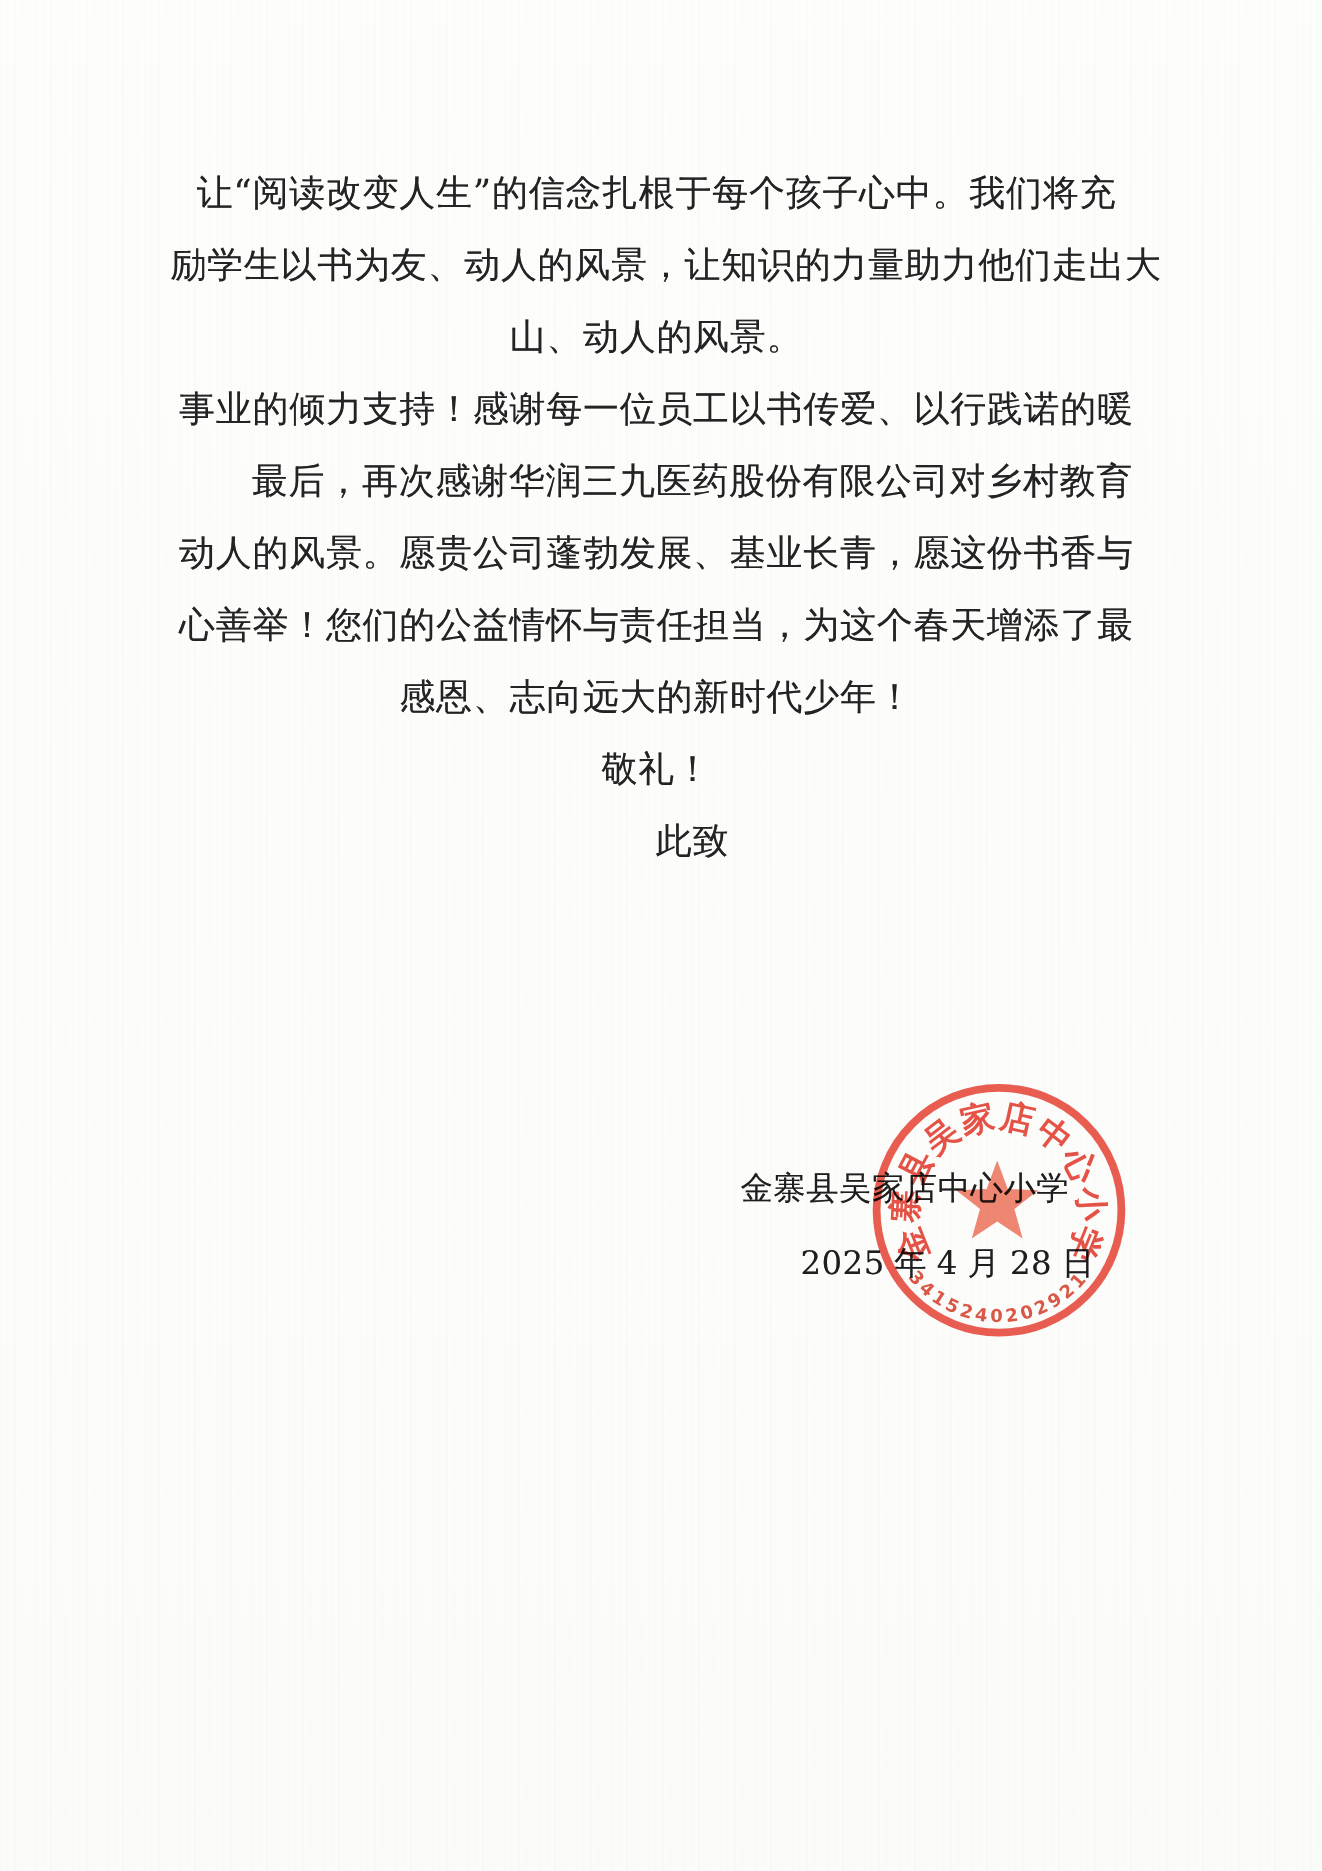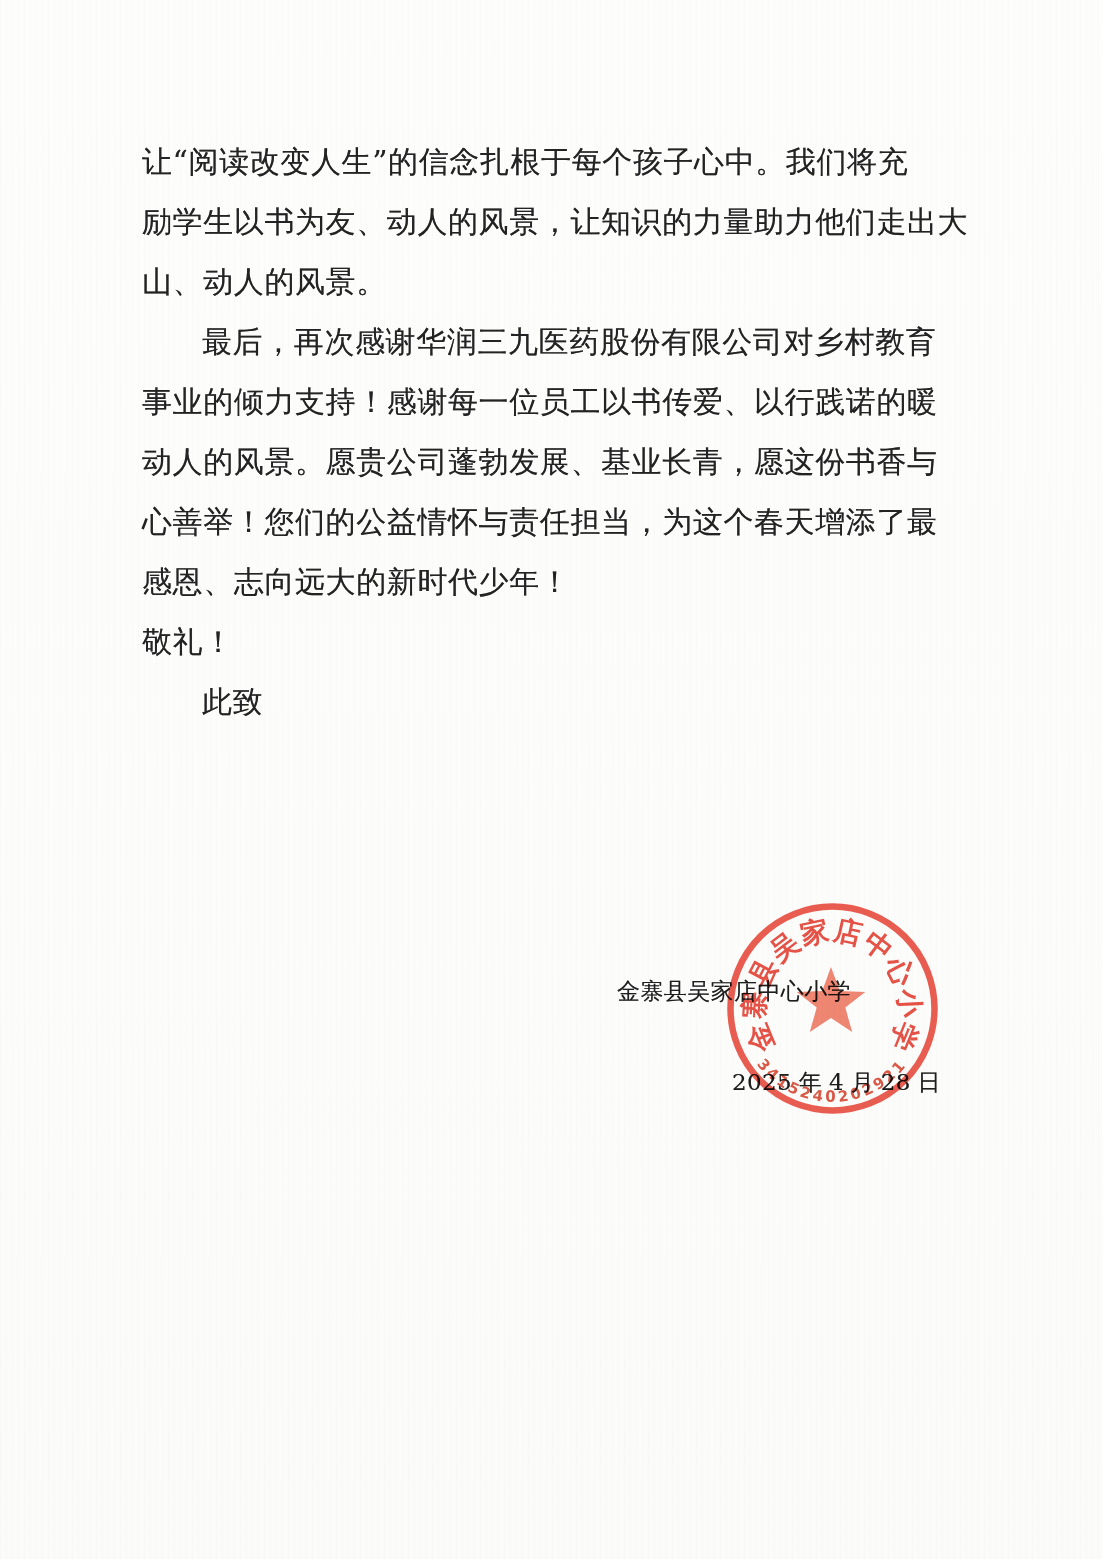--- a/index.html
+++ b/index.html
@@ -10,20 +10,21 @@
   .page {
     position: relative;
     width: 1102px;
     height: 1559px;
     overflow: hidden;
     background:
       repeating-linear-gradient(90deg, rgba(110,110,110,0.018) 0 1px, rgba(255,255,255,0) 1px 6px),
       linear-gradient(180deg, #fdfdfc 0%, #fcfcfb 60%, #fbfbfa 100%);
     font-family: "DejaVu Serif", "Liberation Serif", serif;
     color: #1f1f1f;
+    text-align: center;
   }
   .body-text {
     position: absolute;
     left: 142px;
     top: 132px;
     width: 810px;
     font-size: 30px;
     line-height: 60px;
     letter-spacing: 0.6px;
     color: #232323;
@@ -32,29 +33,29 @@
   .line {
     height: 60px;
     white-space: nowrap;
   }
   .line.indent {
     text-indent: 60px;
   }
   .sig {
     position: absolute;
     white-space: nowrap;
-    font-size: 23px;
+    font-size: 27px;
     line-height: 36px;
     letter-spacing: 0.4px;
     color: #1e1e1e;
     text-shadow: 0 0 0.5px rgba(40,40,40,0.5);
     z-index: 2;
   }
   .sig.school { left: 617px; top: 973px; }
-  .sig.date   { left: 732px; top: 1036px; word-spacing: -1px; margin-top: 28px; }
+  .sig.date   { left: 667px; top: 1036px; word-spacing: -1px; }
   .stamp {
     position: absolute;
     left: 717px;
     top: 893px;
     width: 231px;
     height: 231px;
     mix-blend-mode: multiply;
     opacity: 0.94;
     z-index: 3;
     pointer-events: none;
@@ -70,22 +71,22 @@
 </style>
 </head>
 <body>
 
 <div class="page">
 
   <div class="body-text">
     <div class="line">让“阅读改变人生”的信念扎根于每个孩子心中。我们将充</div>
     <div class="line">励学生以书为友、动人的风景，让知识的力量助力他们走出大</div>
     <div class="line">山、动人的风景。</div>
+    <div class="line">事业的倾力支持！感谢每一位员工以书传爱、以行践诺的暖</div>
     <div class="line indent">最后，再次感谢华润三九医药股份有限公司对乡村教育</div>
-    <div class="line">事业的倾力支持！感谢每一位员工以书传爱、以行践诺的暖</div>
     <div class="line">动人的风景。愿贵公司蓬勃发展、基业长青，愿这份书香与</div>
     <div class="line">心善举！您们的公益情怀与责任担当，为这个春天增添了最</div>
     <div class="line">感恩、志向远大的新时代少年！</div>
     <div class="line">敬礼！</div>
     <div class="line indent">此致</div>
   </div>
 
   <div class="sig school">金寨县吴家店中心小学</div>
   <div class="sig date">2025 年 4 月 28 日</div>
 

